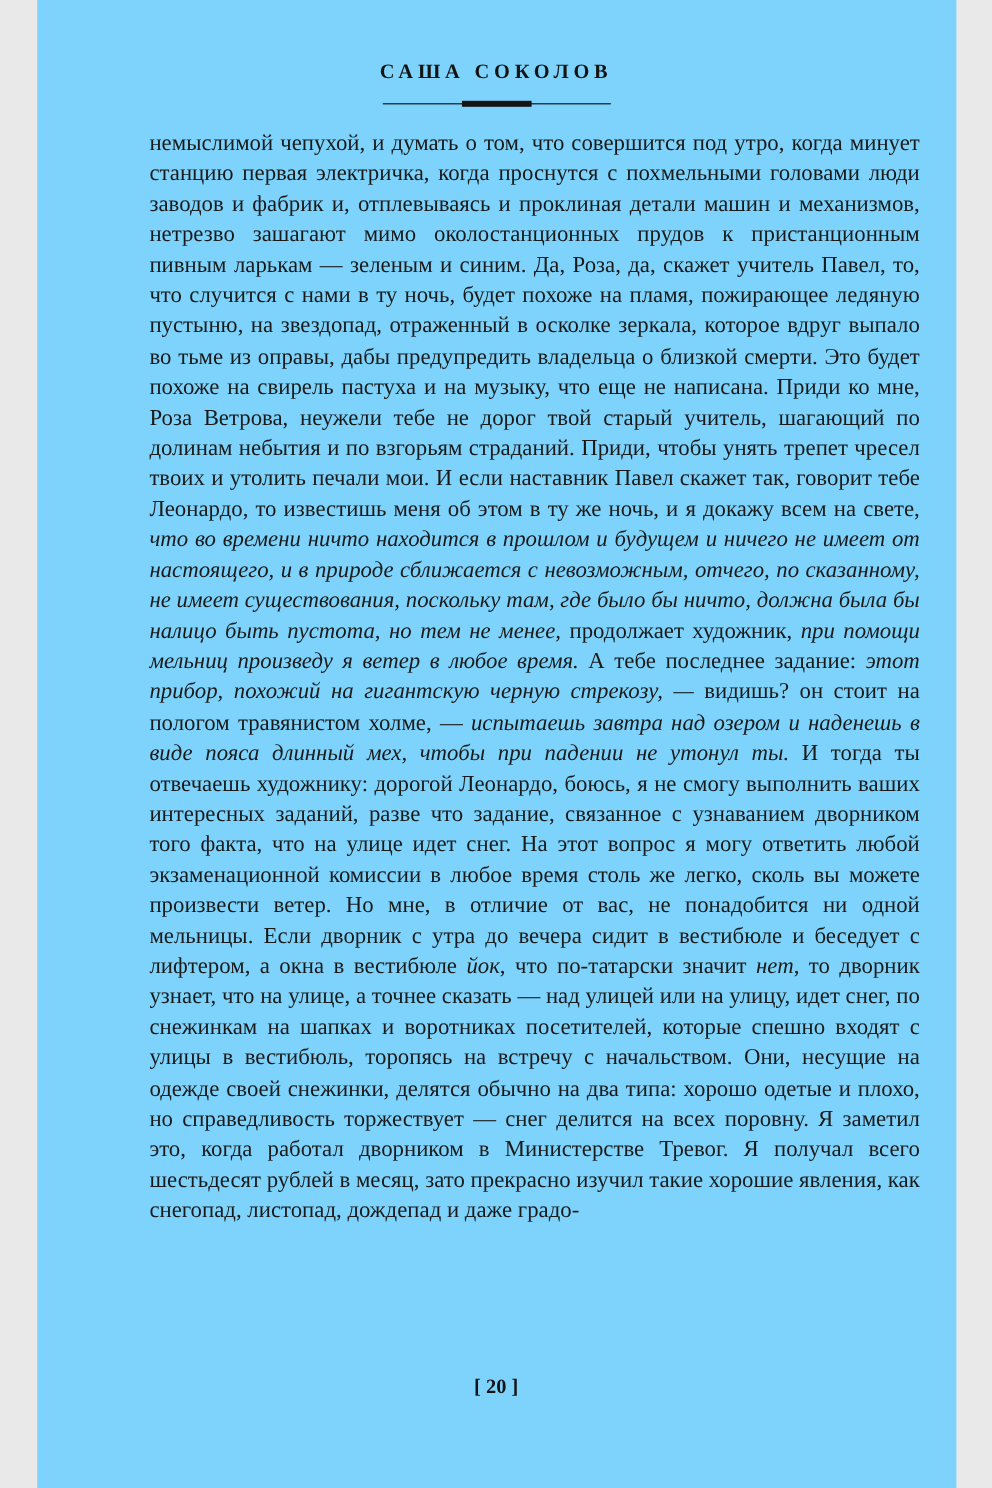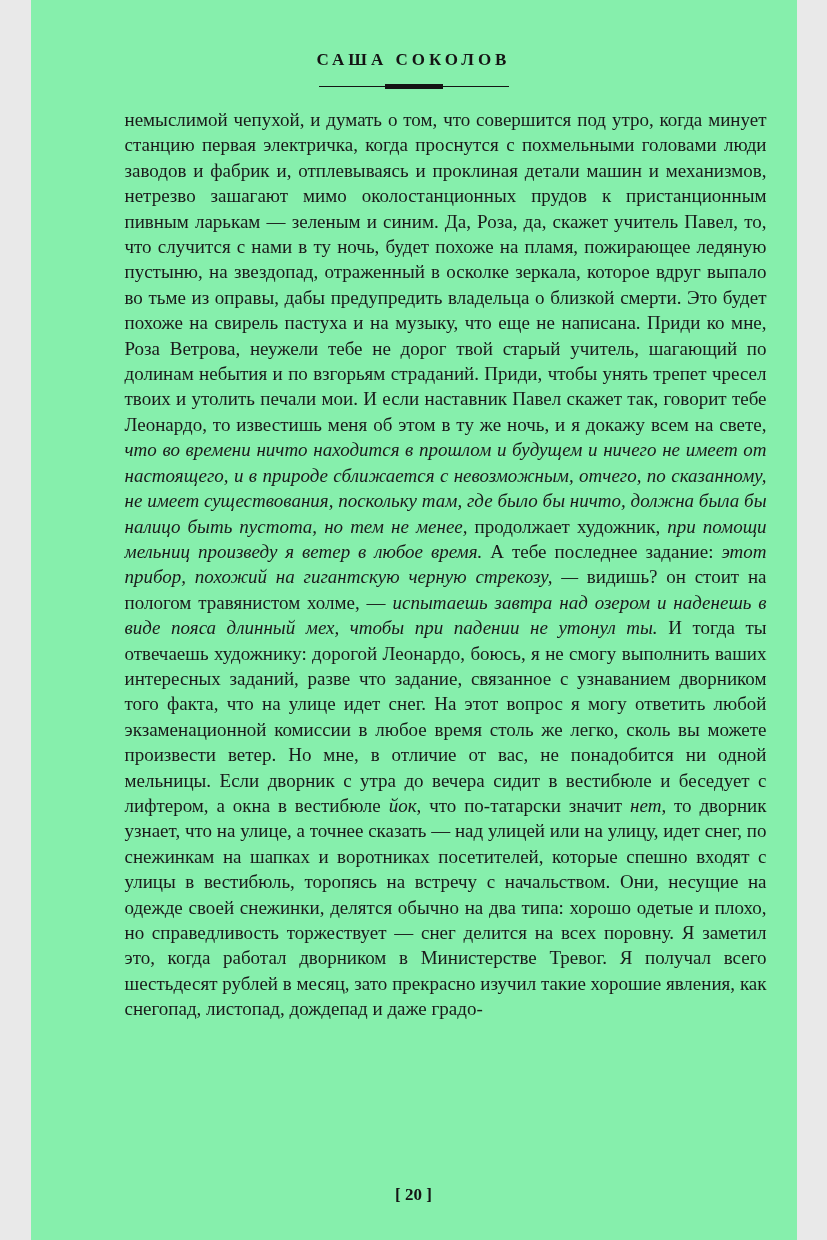--- a/index.html
+++ b/index.html
@@ -5,21 +5,21 @@
   html, body {
     margin: 0;
     padding: 0;
     background: #e9e9e9;
   }
   .book-page {
     position: relative;
     width: 766px;
     height: 1240px;
     margin: 0 auto;
-    background: #86efac;
+    background: #7dd3fc;
     font-family: "Liberation Serif", serif;
     color: #1c1c1c;
     overflow: hidden;
   }
   .running-head {
     position: absolute;
     top: 50px;
     left: 0;
     right: 0;
     text-align: center;
@@ -73,21 +73,20 @@
   .folio {
     position: absolute;
     top: 1146px;
     left: 0;
     right: 0;
     text-align: center;
     font-size: 17px;
     font-weight: bold;
     color: #141414;
     white-space: pre;
-    margin-top: 39px;
   }
 </style>
 </head>
 <body>
 
 <div class="book-page">
   <div class="running-head">САША СОКОЛОВ</div>
 
   <div class="head-rule">
     <span class="rule-thin"></span>

